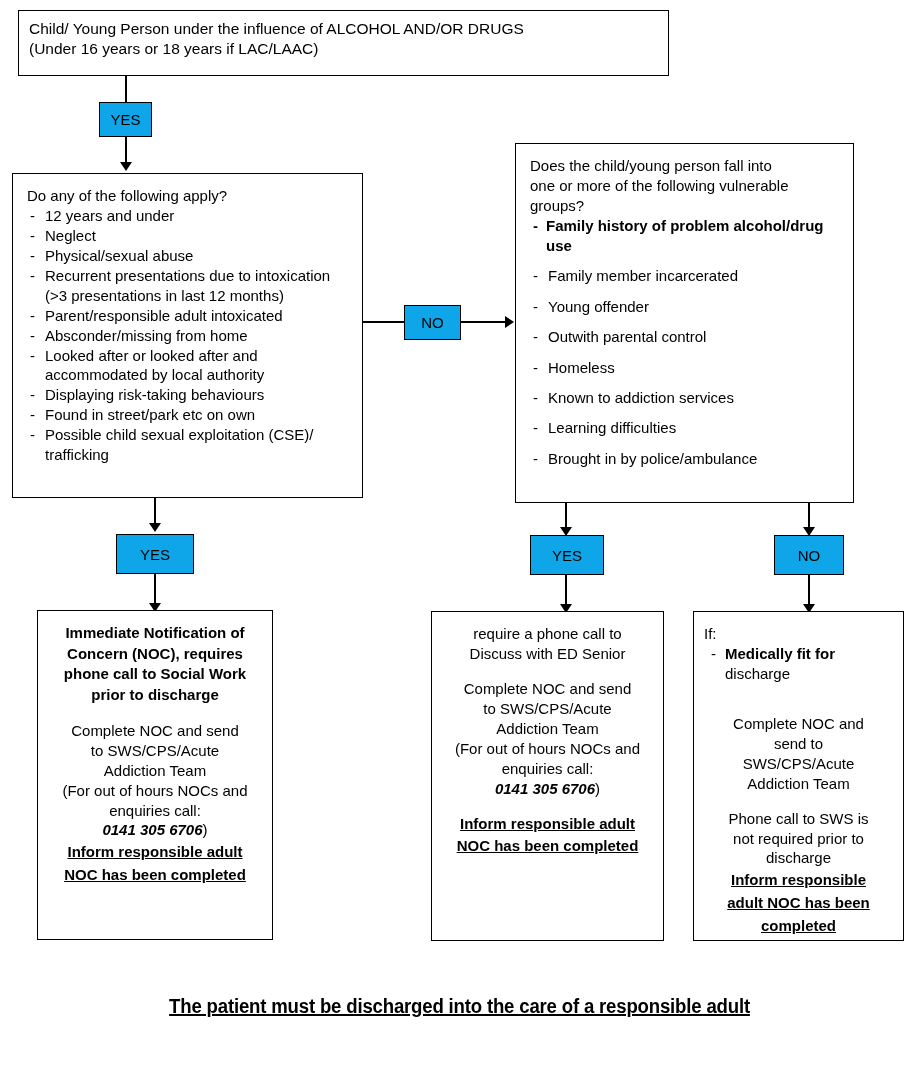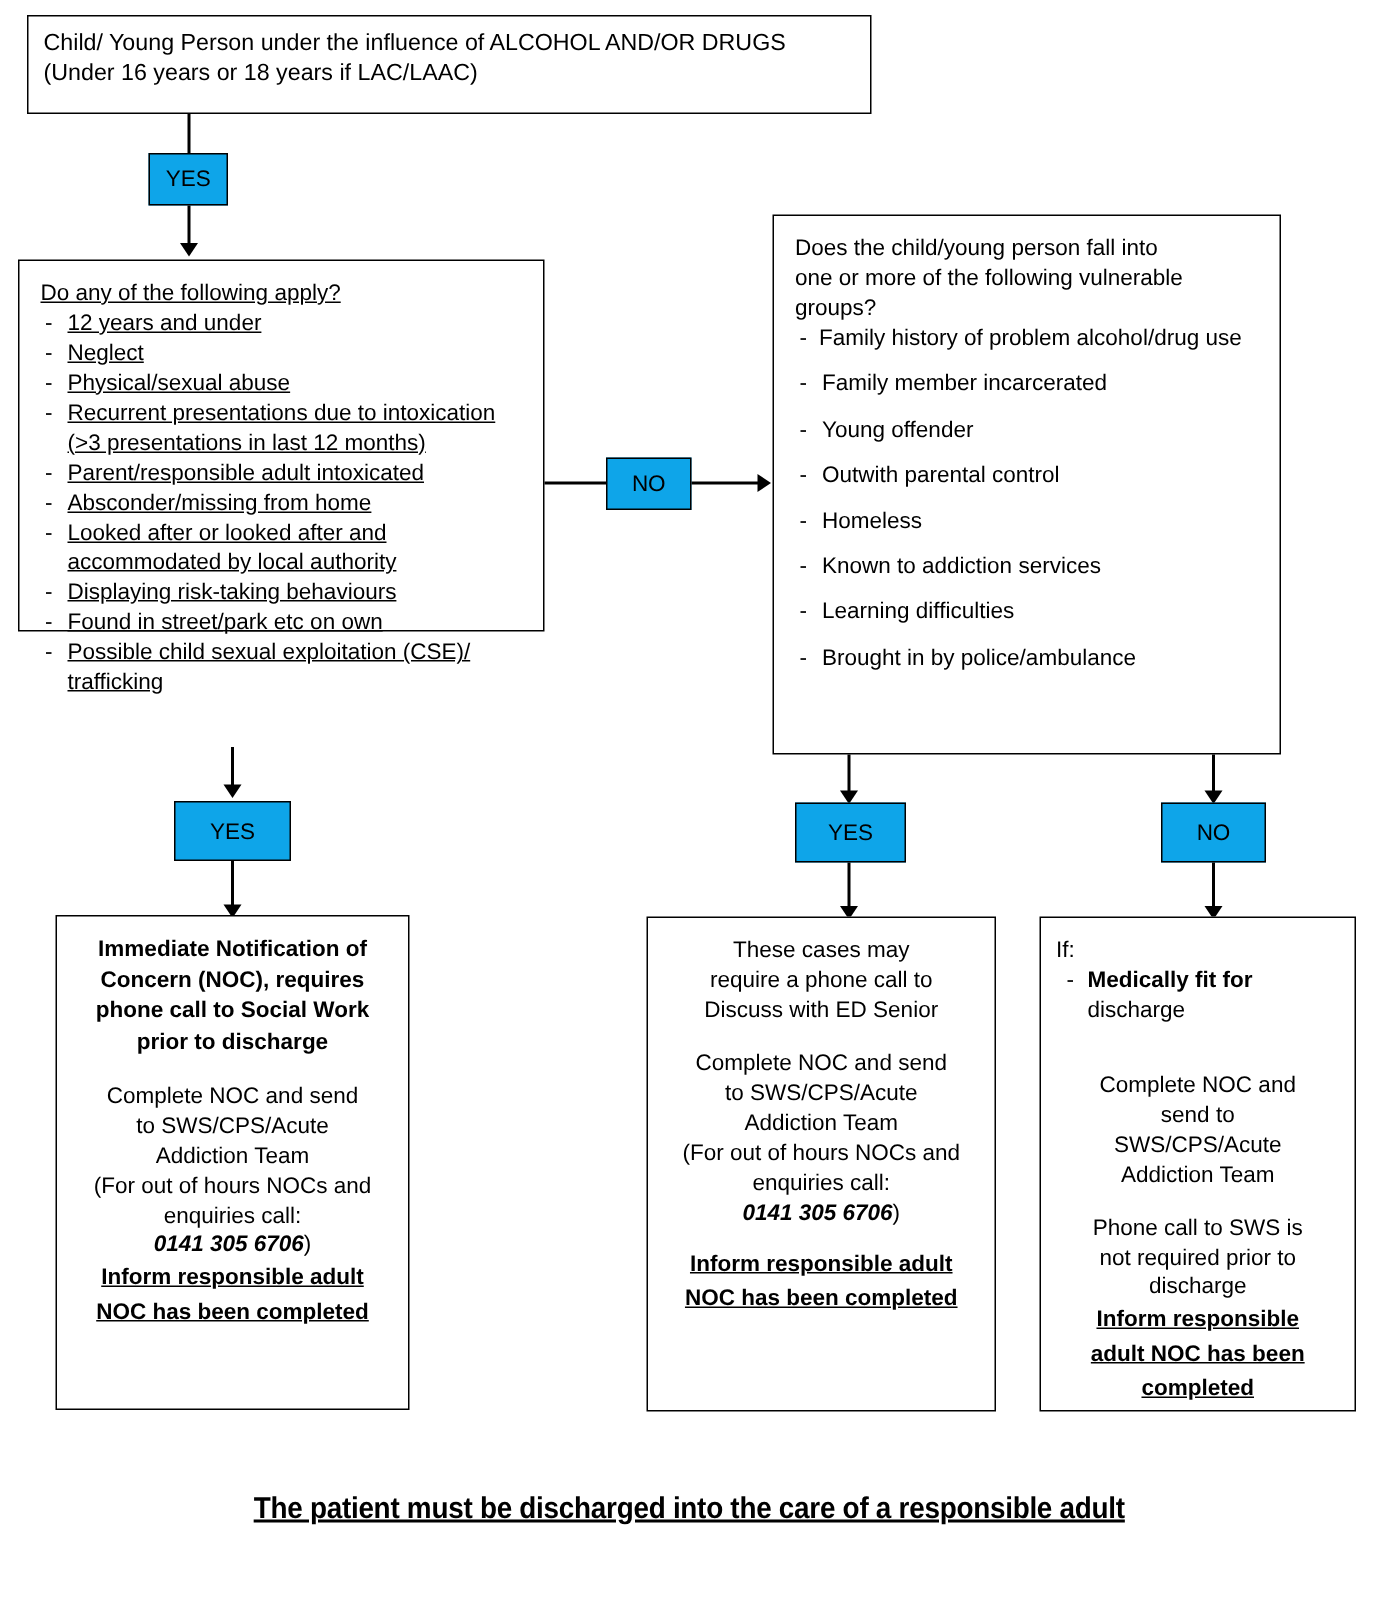--- a/index.html
+++ b/index.html
@@ -89,35 +89,35 @@
     letter-spacing:-0.2px;
     transform:scaleX(0.93);
     transform-origin:center;
   }
 </style>
 </head>
 <body>
 
 <div id="page">
 
-  <div class="box pad" style="left:18px; top:10px; width:563px; height:66px;">
+  <div class="box pad" style="left:18px; top:10px; width:651px; height:66px;">
     <div class="txt">Child/ Young Person under the influence of ALCOHOL AND/OR DRUGS</div>
     <div class="txt">(Under 16 years or 18 years if LAC/LAAC)</div>
   </div>
 
   <div class="vline" style="left:125px; top:76px; height:26px;"></div>
 
   <div class="pill" style="left:99px; top:102px; width:53px; height:35px;">
     <span>YES</span>
   </div>
 
   <div class="vline" style="left:125px; top:137px; height:30px;"></div>
   <div class="arrow-down" style="left:119.7px; top:162px;"></div>
 
-  <div class="box pad" style="left:12px; top:173px; width:351px; height:248px; padding:12px 12px 8px 14px;text-decoration:underline;">
+  <div class="box pad" style="left:12px; top:173px; width:351px; height:325px; padding:12px 12px 8px 14px;">
     <div class="small qhead">Do any of the following apply?</div>
     <ul class="list small">
       <li>12 years and under</li>
       <li>Neglect</li>
       <li>Physical/sexual abuse</li>
       <li>Recurrent presentations due to intoxication (&gt;3 presentations in last 12 months)</li>
       <li>Parent/responsible adult intoxicated</li>
       <li>Absconder/missing from home</li>
       <li>Looked after or looked after and accommodated by local authority</li>
       <li>Displaying risk-taking behaviours</li>
@@ -130,21 +130,21 @@
   <div class="pill" style="left:404px; top:305px; width:57px; height:35px;">
     <span>NO</span>
   </div>
   <div class="hline" style="left:461px; top:321px; width:45px;"></div>
   <div class="arrow-right" style="left:505px; top:315.8px;"></div>
 
   <div class="box pad" style="left:515px; top:143px; width:339px; height:360px; padding:12px 10px 10px 14px;">
     <div class="small">Does the child/young person fall into</div>
     <div class="small">one or more of the following vulnerable</div>
     <div class="small">groups?</div>
-    <ul class="list small" style="margin-bottom:10.5px;">
+    <ul class="list small" style="margin-bottom:10.5px;font-weight:bold;">
       <li style="padding-left:16px;">Family history of problem alcohol/drug use</li>
     </ul>
     <ul class="list small spaced">
       <li>Family member incarcerated</li>
       <li>Young offender</li>
       <li>Outwith parental control</li>
       <li>Homeless</li>
       <li>Known to addiction services</li>
       <li>Learning difficulties</li>
       <li>Brought in by police/ambulance</li>
@@ -176,21 +176,20 @@
 
   <div class="vline" style="left:565px; top:503px; height:29px;"></div>
   <div class="arrow-down" style="left:559.7px; top:527px;"></div>
   <div class="pill" style="left:530px; top:535px; width:74px; height:40px;">
     <span>YES</span>
   </div>
   <div class="vline" style="left:565px; top:575px; height:36px;"></div>
   <div class="arrow-down" style="left:559.7px; top:604px;"></div>
 
   <div class="box" style="left:431px; top:611px; width:233px; height:330px; padding:12px 10px;">
-    <div class="small ctr">These cases may</div>
     <div class="small ctr">require a phone call to</div>
     <div class="small ctr">Discuss with ED Senior</div>
     <div class="blank"></div>
     <div class="small ctr">Complete NOC and send</div>
     <div class="small ctr">to SWS/CPS/Acute</div>
     <div class="small ctr">Addiction Team</div>
     <div class="small ctr">(For out of hours NOCs and</div>
     <div class="small ctr">enquiries call:</div>
     <div class="small ctr">
       <span class="ital-b">0141 305 6706</span><span>)</span>

